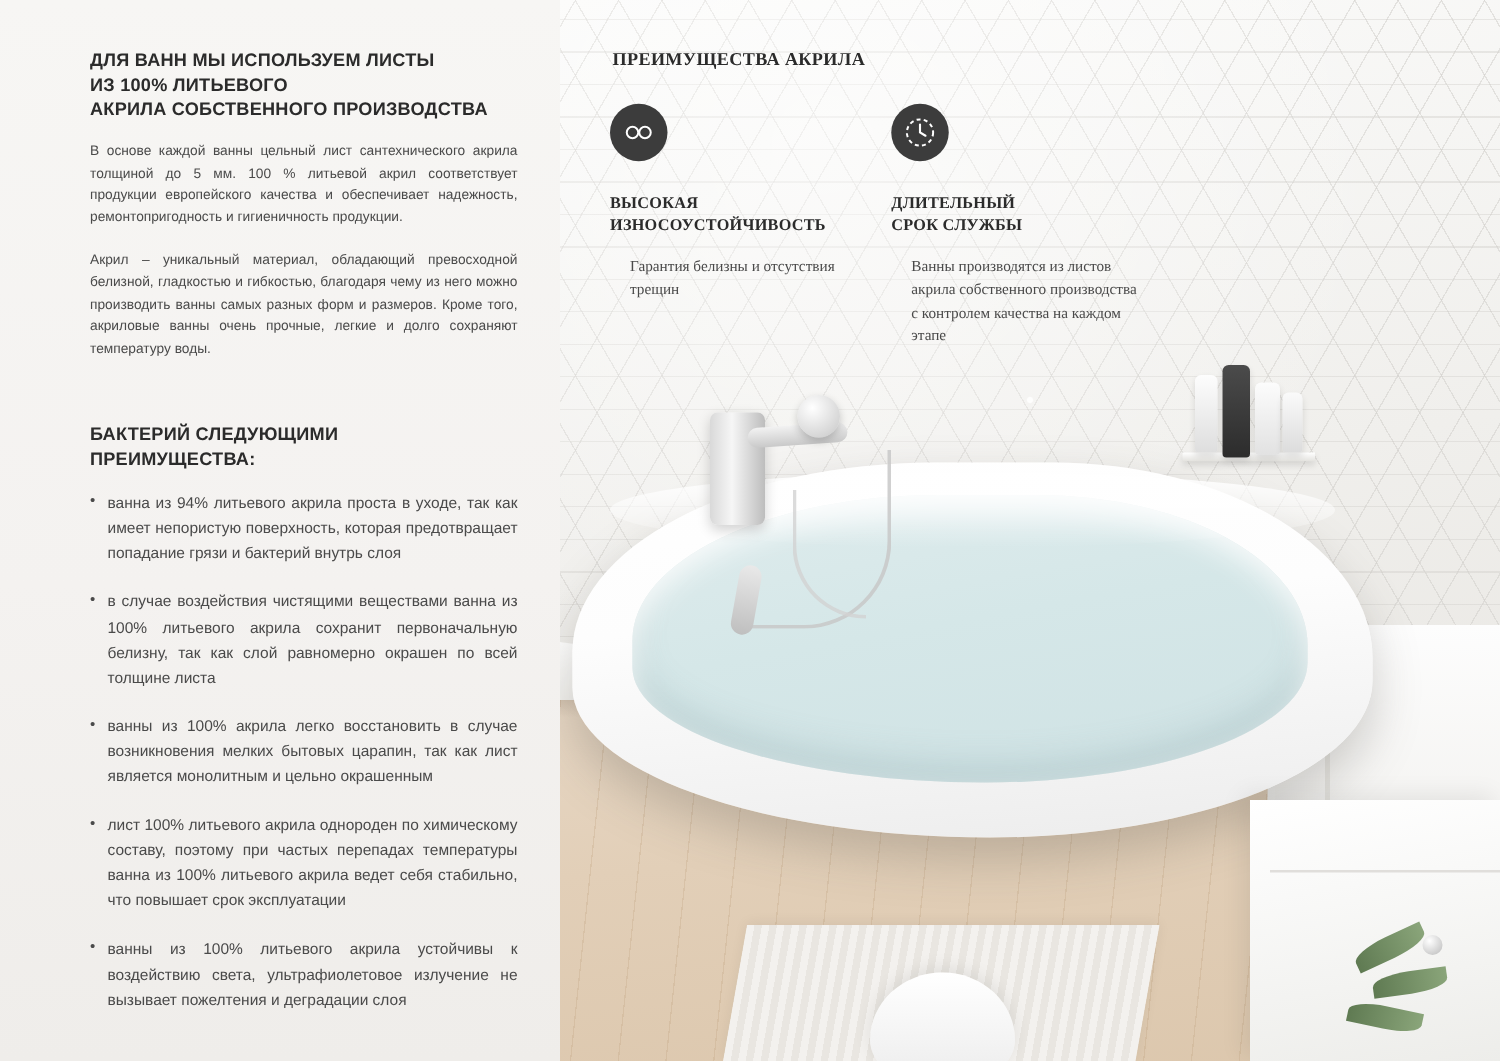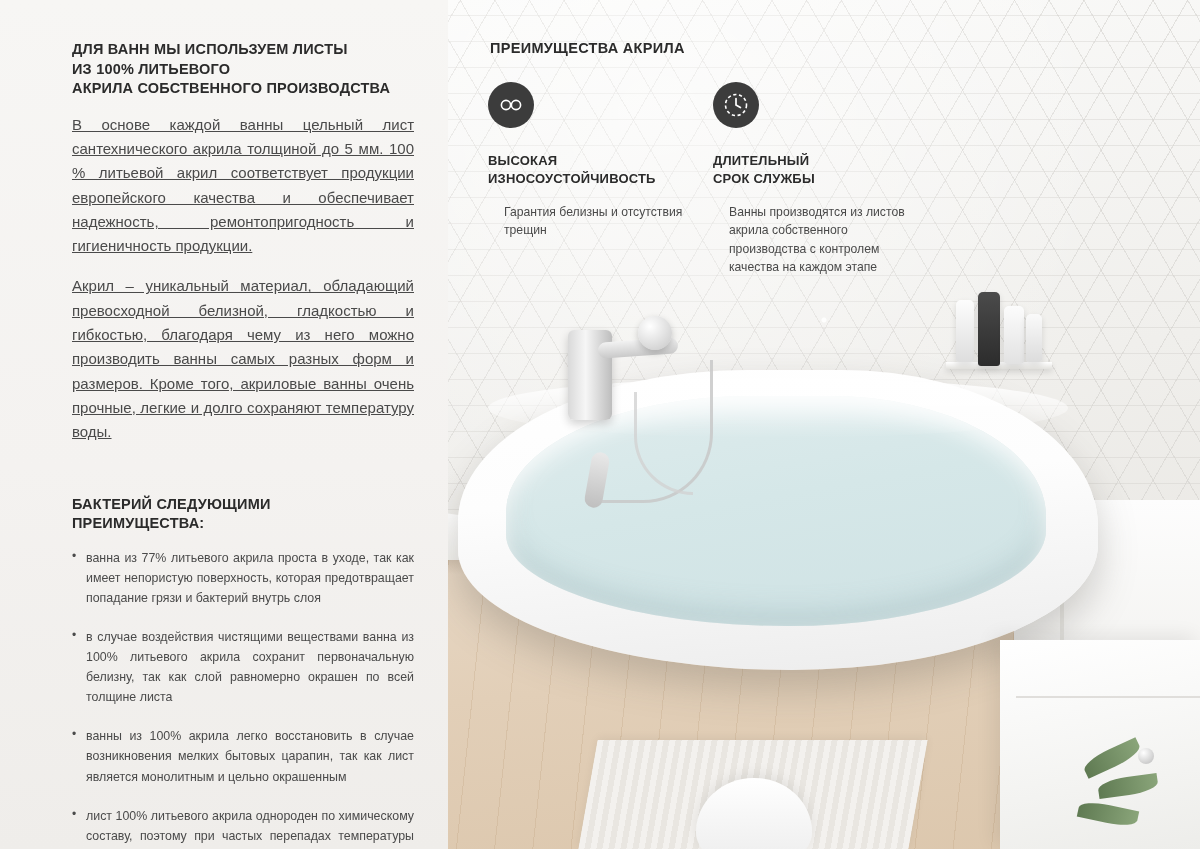--- a/index.html
+++ b/index.html
@@ -40,27 +40,26 @@
     font-size: 14.5px;
     font-weight: bold;
     line-height: 1.35;
     color: #2b2b2b;
     margin: 0 0 14px 0;
     letter-spacing: 0.2px;
   }
   h2.block-title .ln { display: block; }
 
   p.body-text {
-    font-size: 15px;
+    font-size: 11px;
     line-height: 1.62;
     color: #4a4a4a;
     margin: 0 0 16px 0;
     text-align: justify;
     text-justify: inter-word;
-    text-decoration: underline;
   }
 
   .section-gap { height: 34px; }
 
   ul.bullets {
     list-style: none;
     margin: 0;
     padding: 0;
   }
   ul.bullets li {
@@ -338,20 +337,21 @@
   }
 
   
   .benefits {
     position: absolute;
     left: 0; top: 0;
     width: 752px;
     height: 270px;
     padding: 40px 28px 0 40px;
     box-sizing: border-box;
+    font-family: Liberation Serif, serif;
   }
   .benefits-title {
     font-size: 14.5px;
     font-weight: bold;
     color: #2b2b2b;
     letter-spacing: 0.3px;
     margin: 0 0 26px 2px;
   }
   .benefit-row {
     display: flex;
@@ -404,21 +404,21 @@
     <p class="body-text">Акрил – уникальный материал, обладающий превосходной белизной, гладкостью и гибкостью, благодаря чему из него можно производить ванны самых разных форм и размеров. Кроме того, акриловые ванны очень прочные, легкие и долго сохраняют температуру воды.</p>
 
     <div class="section-gap"></div>
 
     <h2 class="block-title">
       <span class="ln">БАКТЕРИЙ СЛЕДУЮЩИМИ</span>
       <span class="ln">ПРЕИМУЩЕСТВА:</span>
     </h2>
 
     <ul class="bullets">
-      <li>ванна из 77% литьевого акрила проста в уходе, так как имеет непористую поверхность, которая предотвращает попадание грязи и бактерий внутрь слоя</li>
+      <li>ванна из 94% литьевого акрила проста в уходе, так как имеет непористую поверхность, которая предотвращает попадание грязи и бактерий внутрь слоя</li>
       <li>в случае воздействия чистящими веществами ванна из 100% литьевого акрила сохранит первоначальную белизну, так как слой равномерно окрашен по всей толщине листа</li>
       <li>ванны из 100% акрила легко восстановить в случае возникновения мелких бытовых царапин, так как лист является монолитным и цельно окрашенным</li>
       <li>лист 100% литьевого акрила однороден по химическому составу, поэтому при частых перепадах температуры ванна из 100% литьевого акрила ведет себя стабильно, что повышает срок эксплуатации</li>
       <li>ванны из 100% литьевого акрила устойчивы к воздействию света, ультрафиолетовое излучение не вызывает пожелтения и деградации слоя</li>
     </ul>
   </div>
 
   <div class="photo-area">
     <div class="tile-wall"></div>
     <div class="baseboard"></div>

